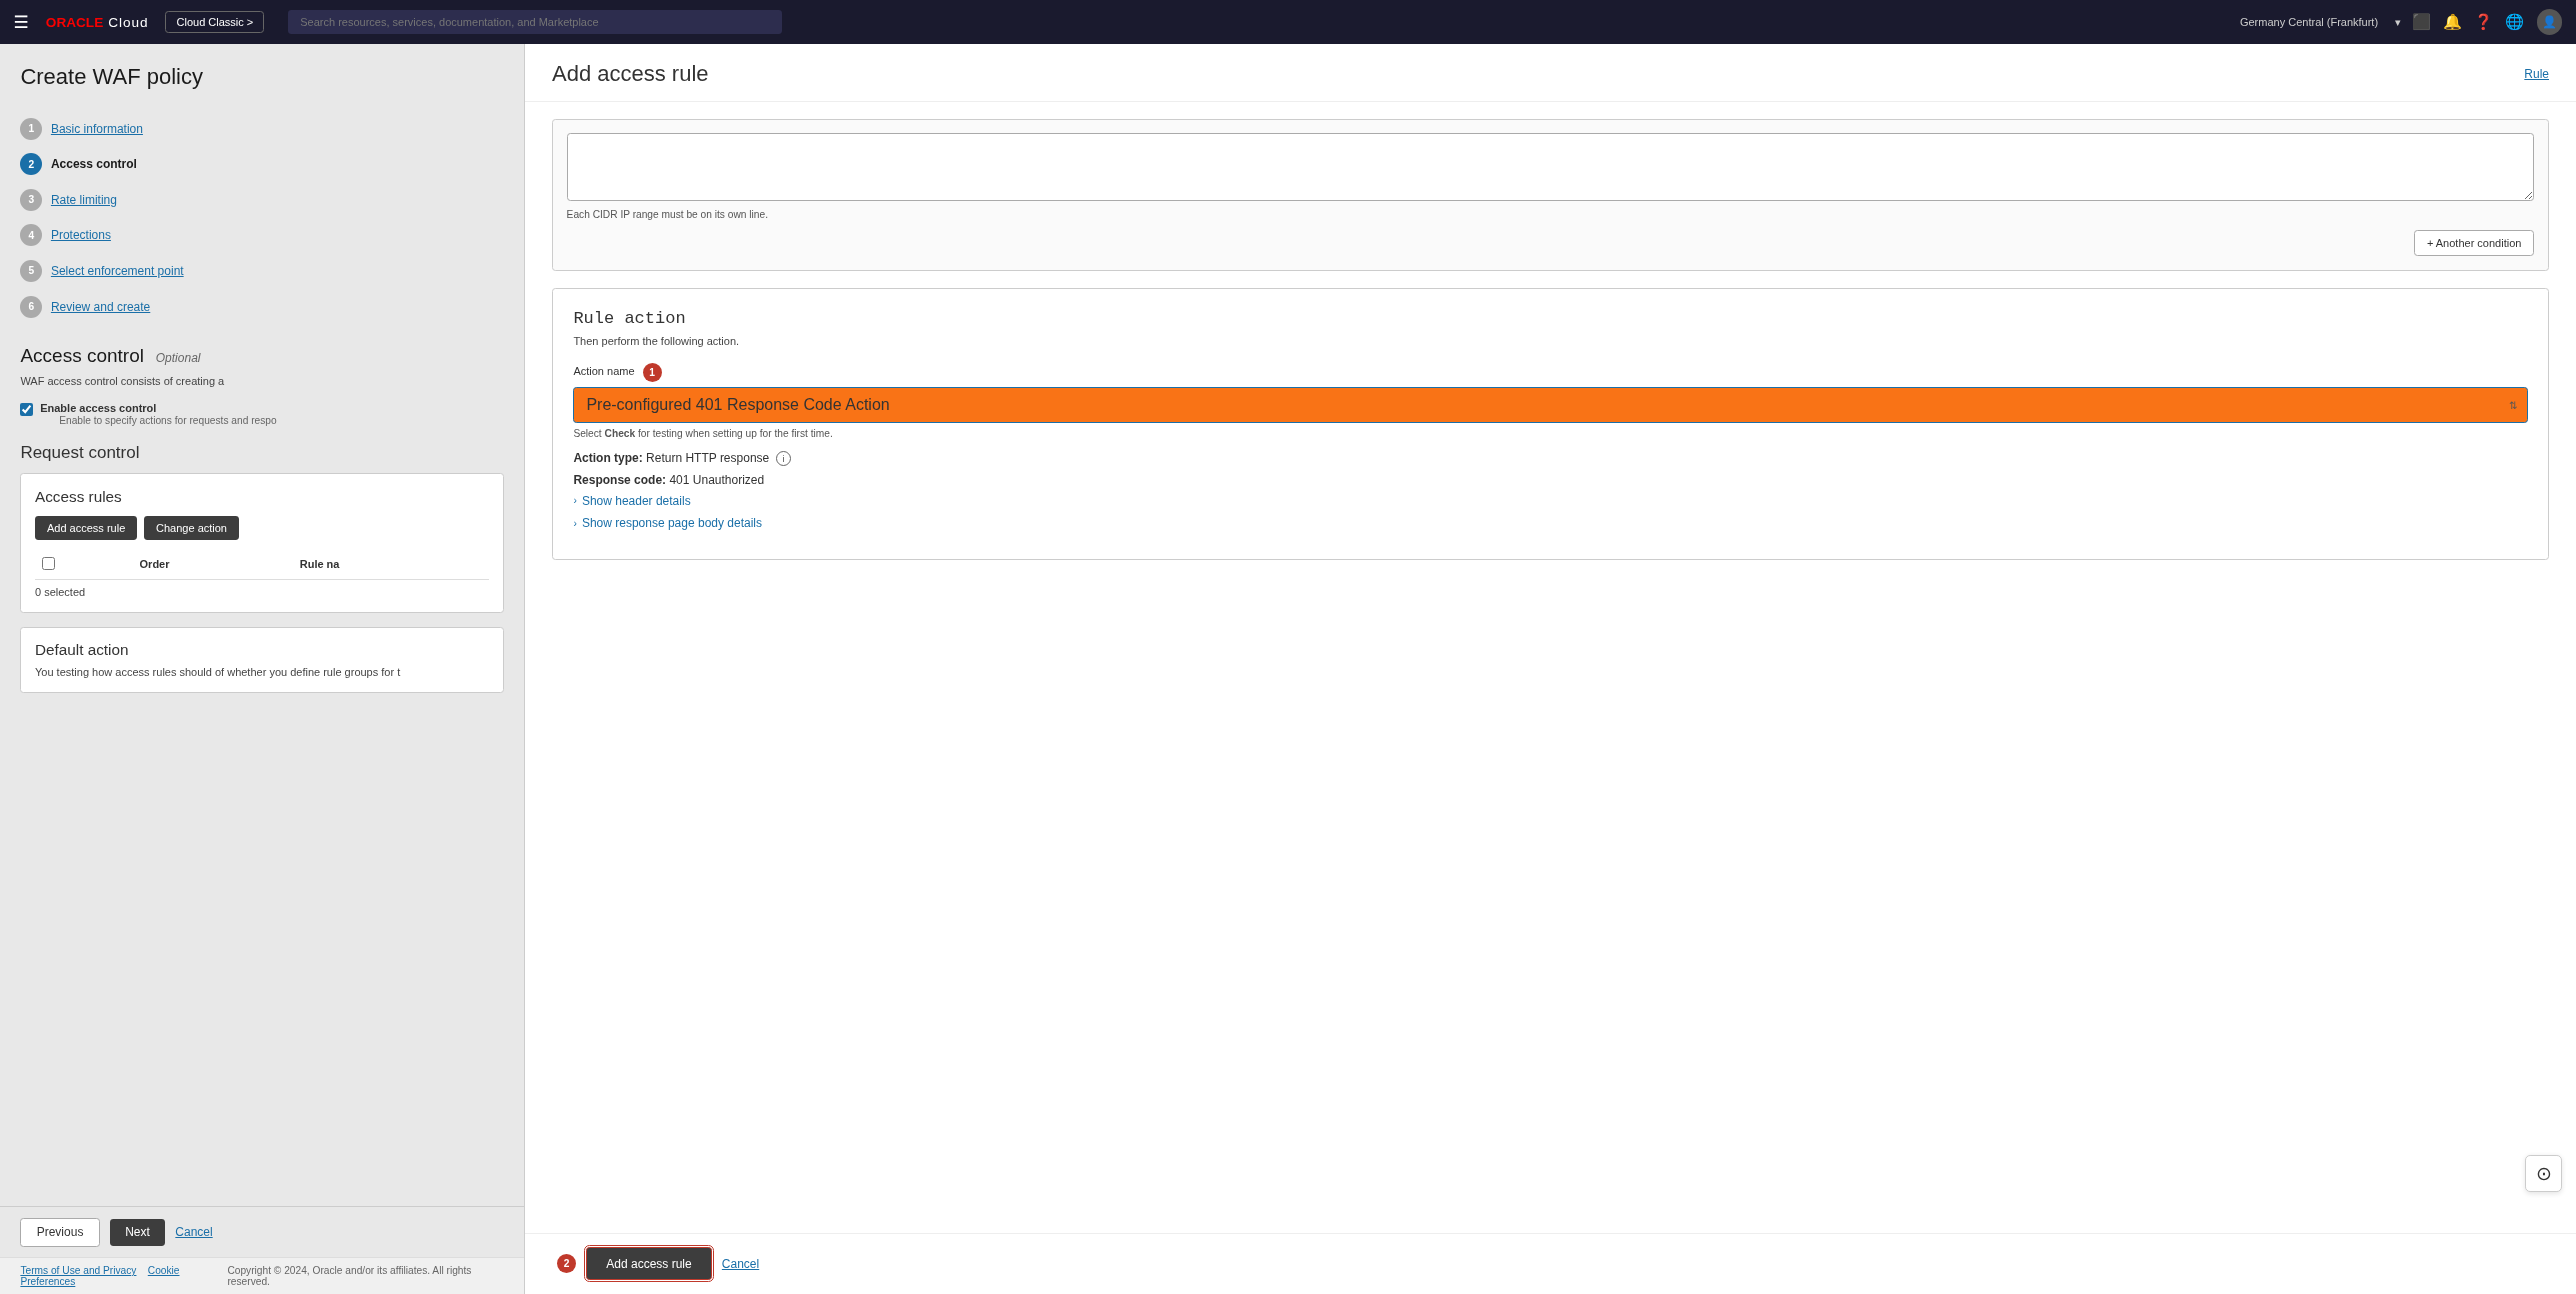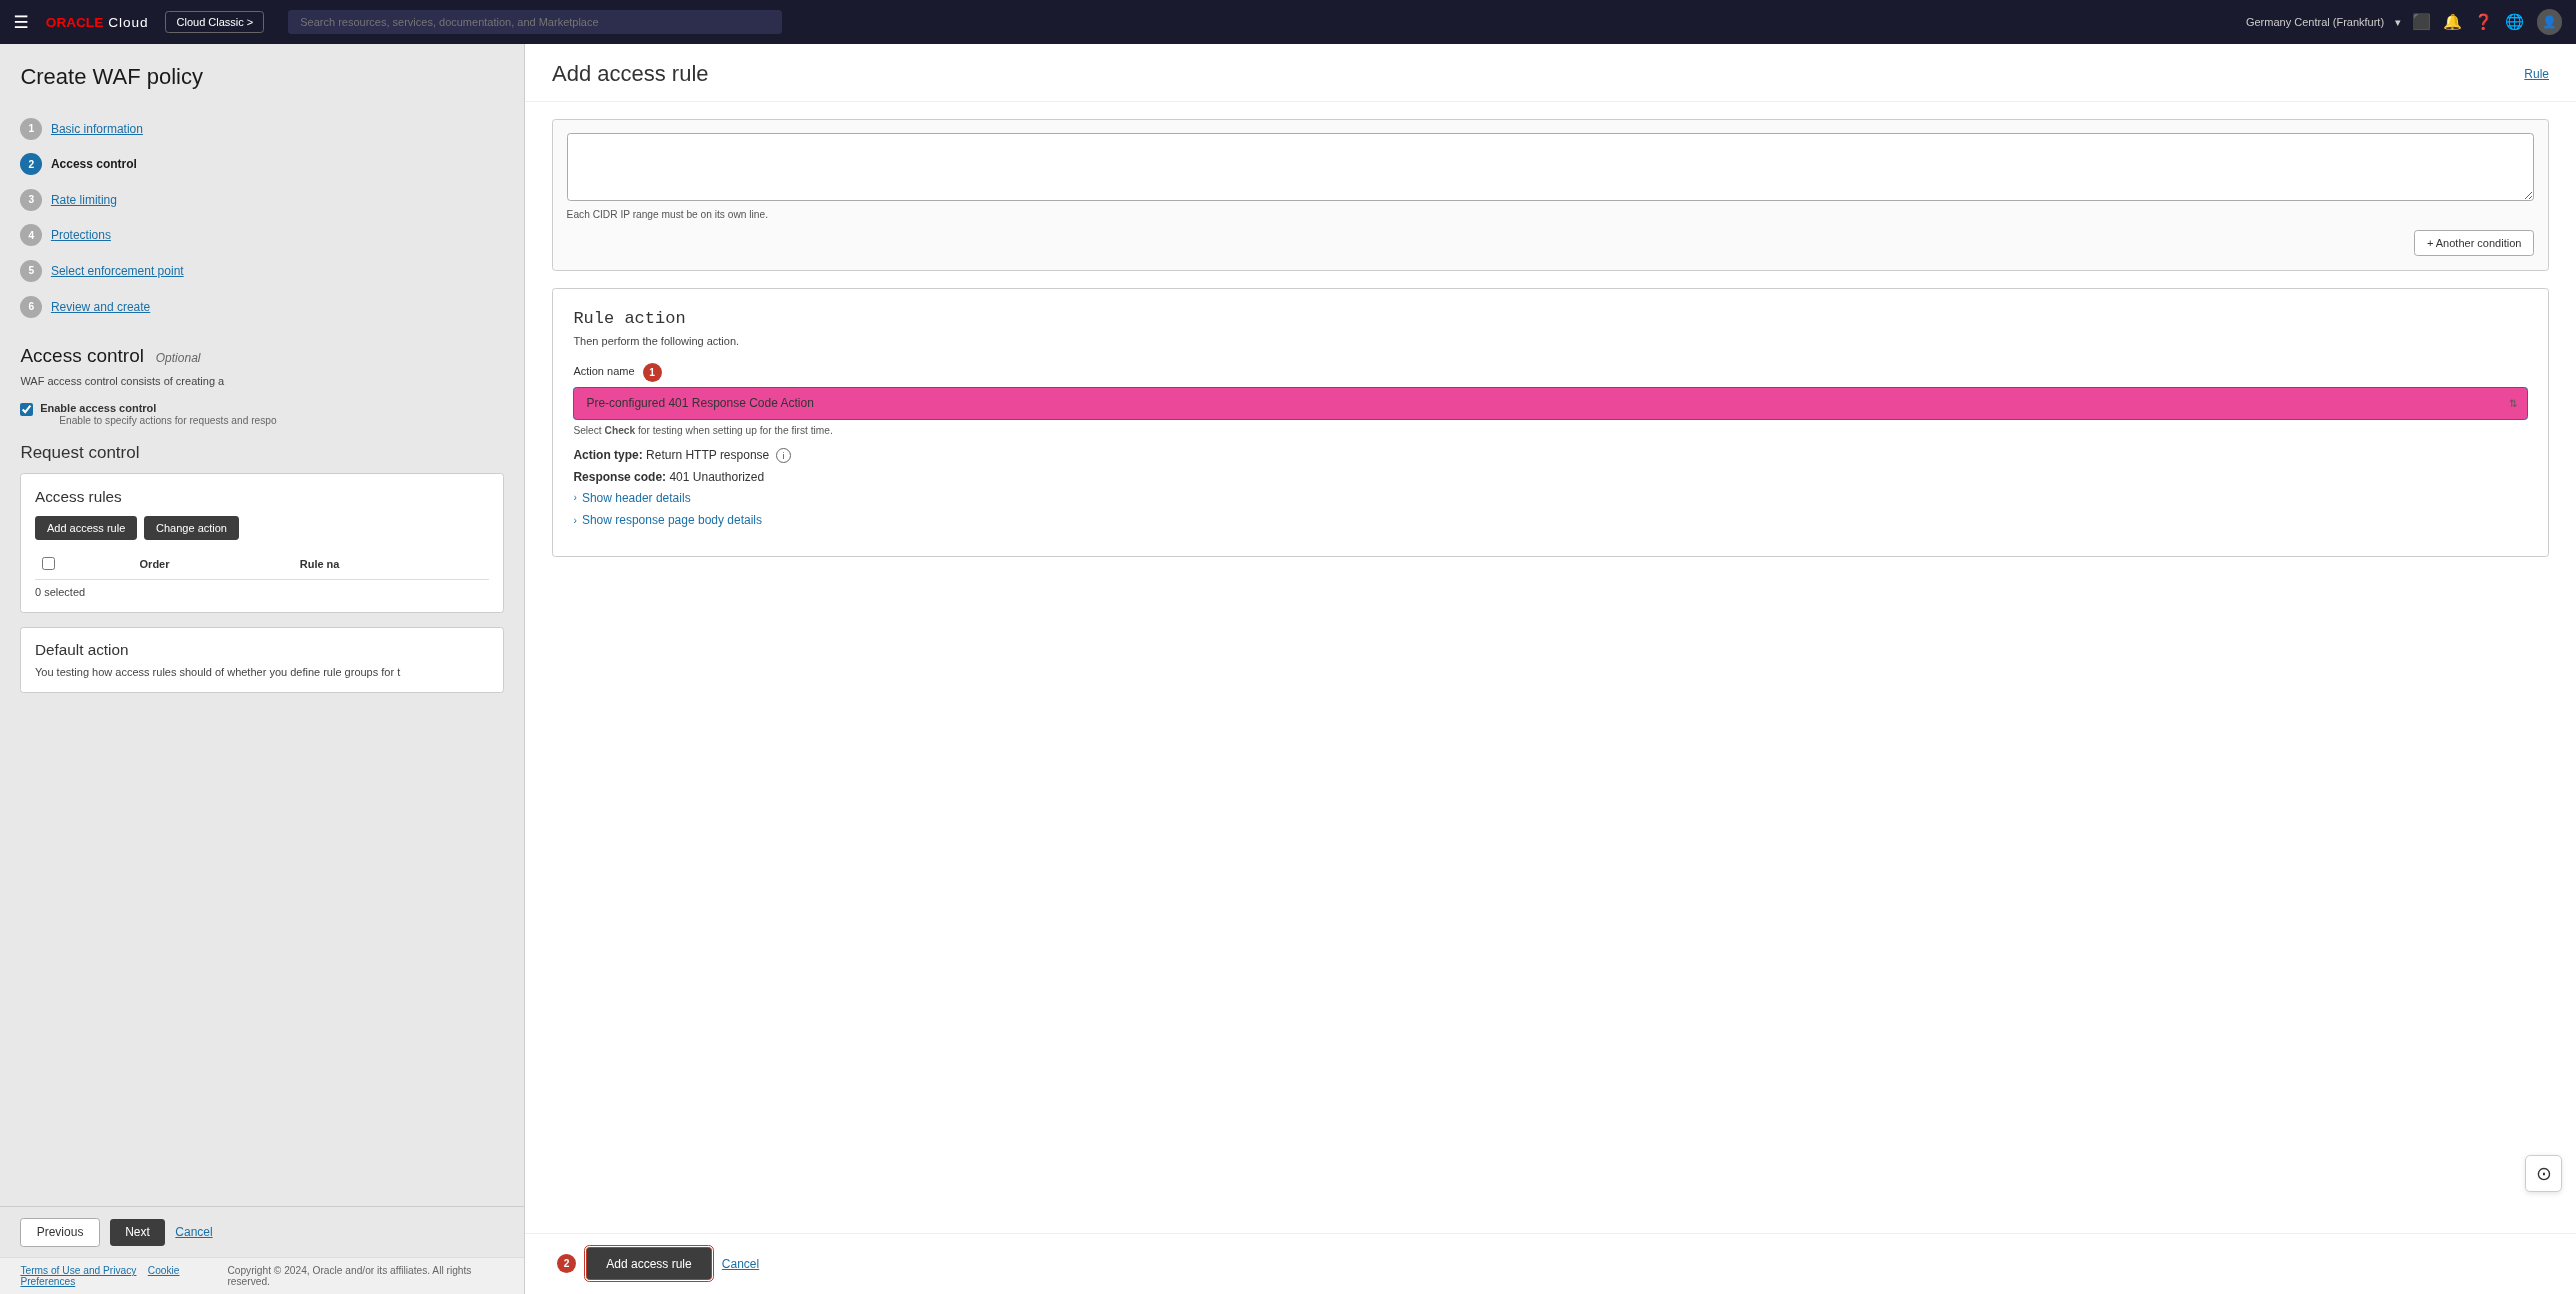--- a/index.html
+++ b/index.html
@@ -46,21 +46,21 @@
     }
     .top-nav .nav-right {
       margin-left: auto;
       display: flex;
       align-items: center;
       gap: 12px;
       color: #ccc;
       font-size: 11px;
     }
     .top-nav .nav-right .region-selector {
-      display: flex; align-items: center; gap: 11px; cursor: pointer;
+      display: flex; align-items: center; gap: 17px; cursor: pointer;
     }
     .top-nav .nav-right .icon-btn { cursor: pointer; font-size: 15.3px; }
     .top-nav .avatar { width: 25.6px; height: 25.6px; border-radius: 50%; background: #555; display: flex; align-items: center; justify-content: center; font-size: 12px; cursor: pointer; }
 
     
     .main-layout {
       display: flex;
       flex: 1;
       overflow: hidden;
     }
@@ -346,22 +346,22 @@
 
     .select-wrapper {
       position: relative;
       margin-bottom: 5.1px;
     }
     .select-wrapper select {
       width: 100%;
       padding: 8.5px 12px;
       border: 1.7px solid #1a6fa8;
       border-radius: 3.4px;
-      font-size: 12px;
-      background: #ec4899;
+      font-size: 16px;
+      background: #f97316;
       appearance: none;
       cursor: pointer;
       color: #333;
     }
     .select-arrow {
       position: absolute;
       right: 10.2px;
       top: 50%;
       transform: translateY(-50%);
       pointer-events: none;

